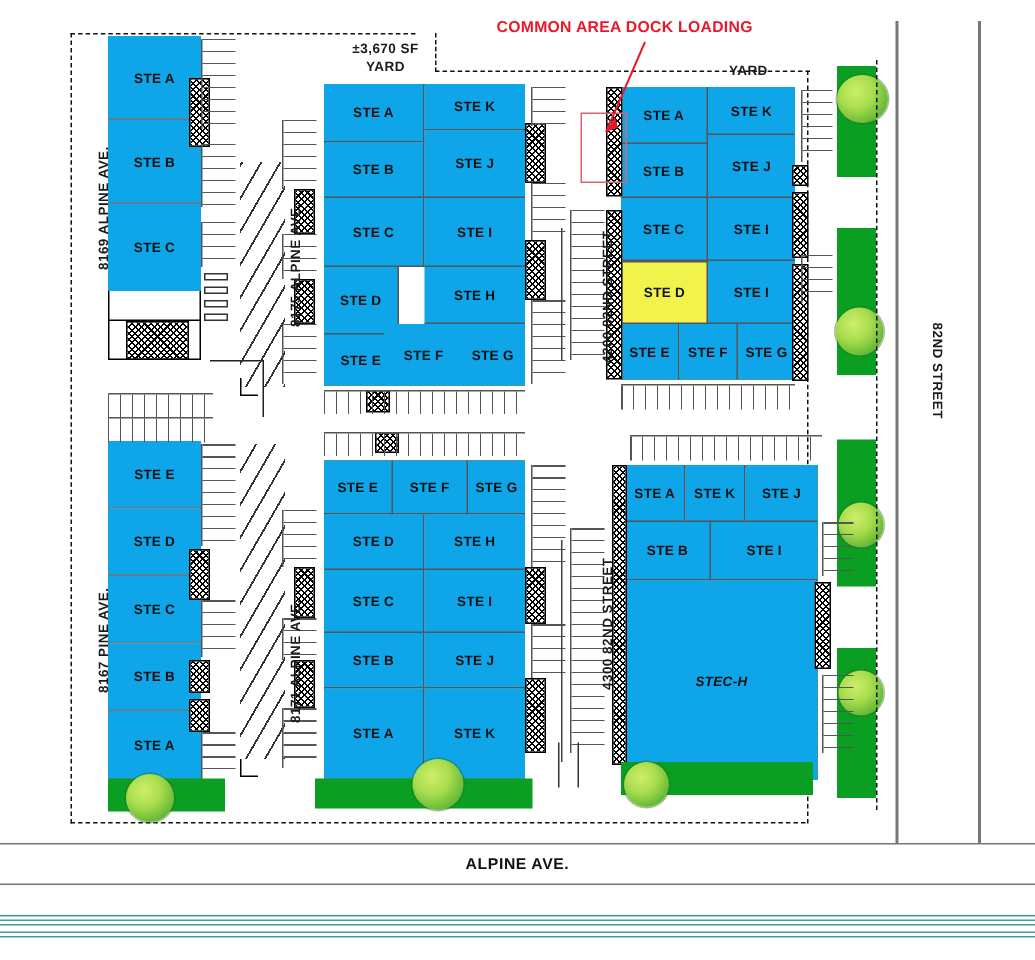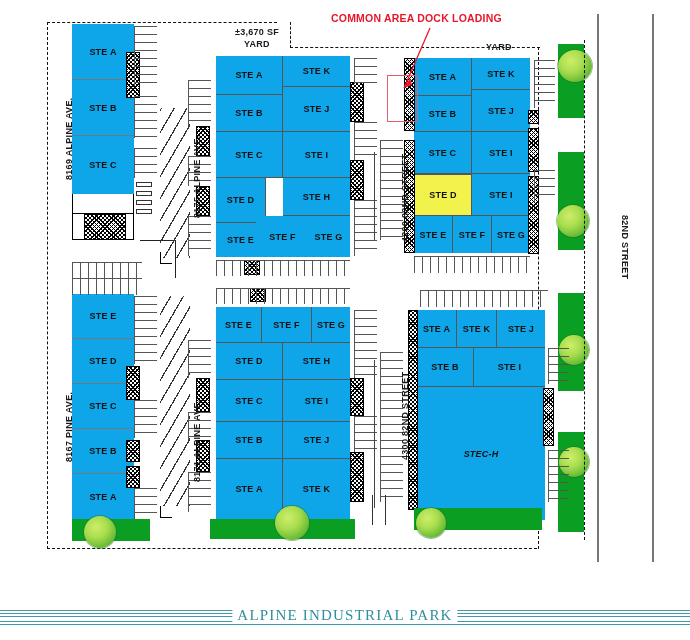--- a/index.html
+++ b/index.html
@@ -255,25 +255,25 @@
   <div class="combh" style="left:548px;top:450px;width:20px;height:52px;"></div>
   <div class="combh" style="left:380px;top:352px;width:22px;height:150px;"></div>
   <div class="lbl rotL" style="left:400px;top:460px;">4300 82ND STREET</div>
   <div class="green" style="left:414px;top:508px;width:128px;height:22px;"></div>
   <div class="tree" style="left:416px;top:508px;width:30px;height:30px;"></div>
 
   <div class="abs" style="left:374px;top:152px;width:6px;height:88px;border-left:1px solid #444;"></div>
   <div class="abs" style="left:374px;top:360px;width:6px;height:148px;border-left:1px solid #444;"></div>
   <div class="abs" style="left:372px;top:495px;width:14px;height:30px;border-left:1.2px solid #333;border-right:1.2px solid #333;"></div>
 
+  <div class="streetband" style="top:562px;height:28px;">
+    <span style="top:7px;">ALPINE AVE.</span>
+  </div>
 
   <div id="footer">
     <div class="rule" style="top:14px;"></div>
     <div class="rule" style="top:17px;"></div>
     <div class="rule" style="top:20px;"></div>
     <div class="rule" style="top:25px;"></div>
     <div class="rule" style="top:28px;"></div>
-    <div class="ftwrap" style="top:11px;">
-      <span class="fbg">ALPINE INDUSTRIAL PARK</span>
-    </div>
   </div>
 
 </div>
 
 </body></html>

